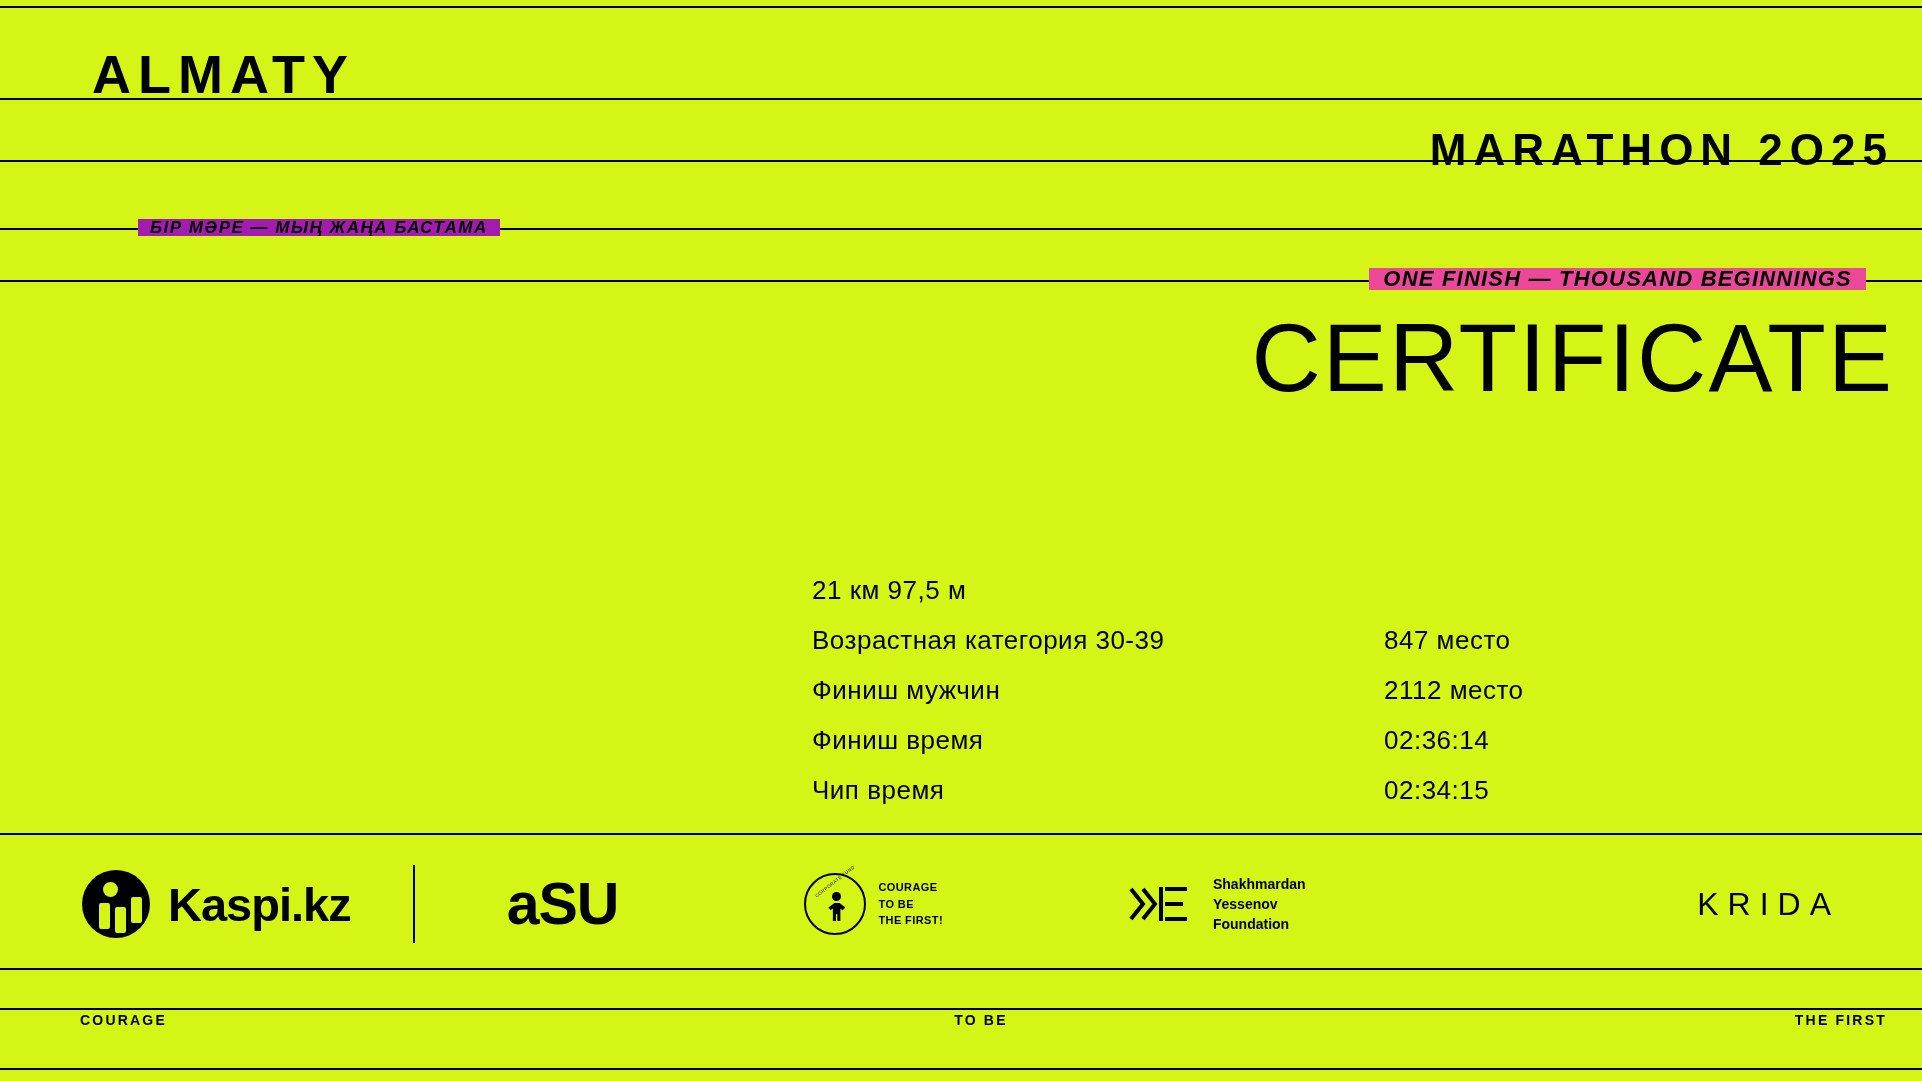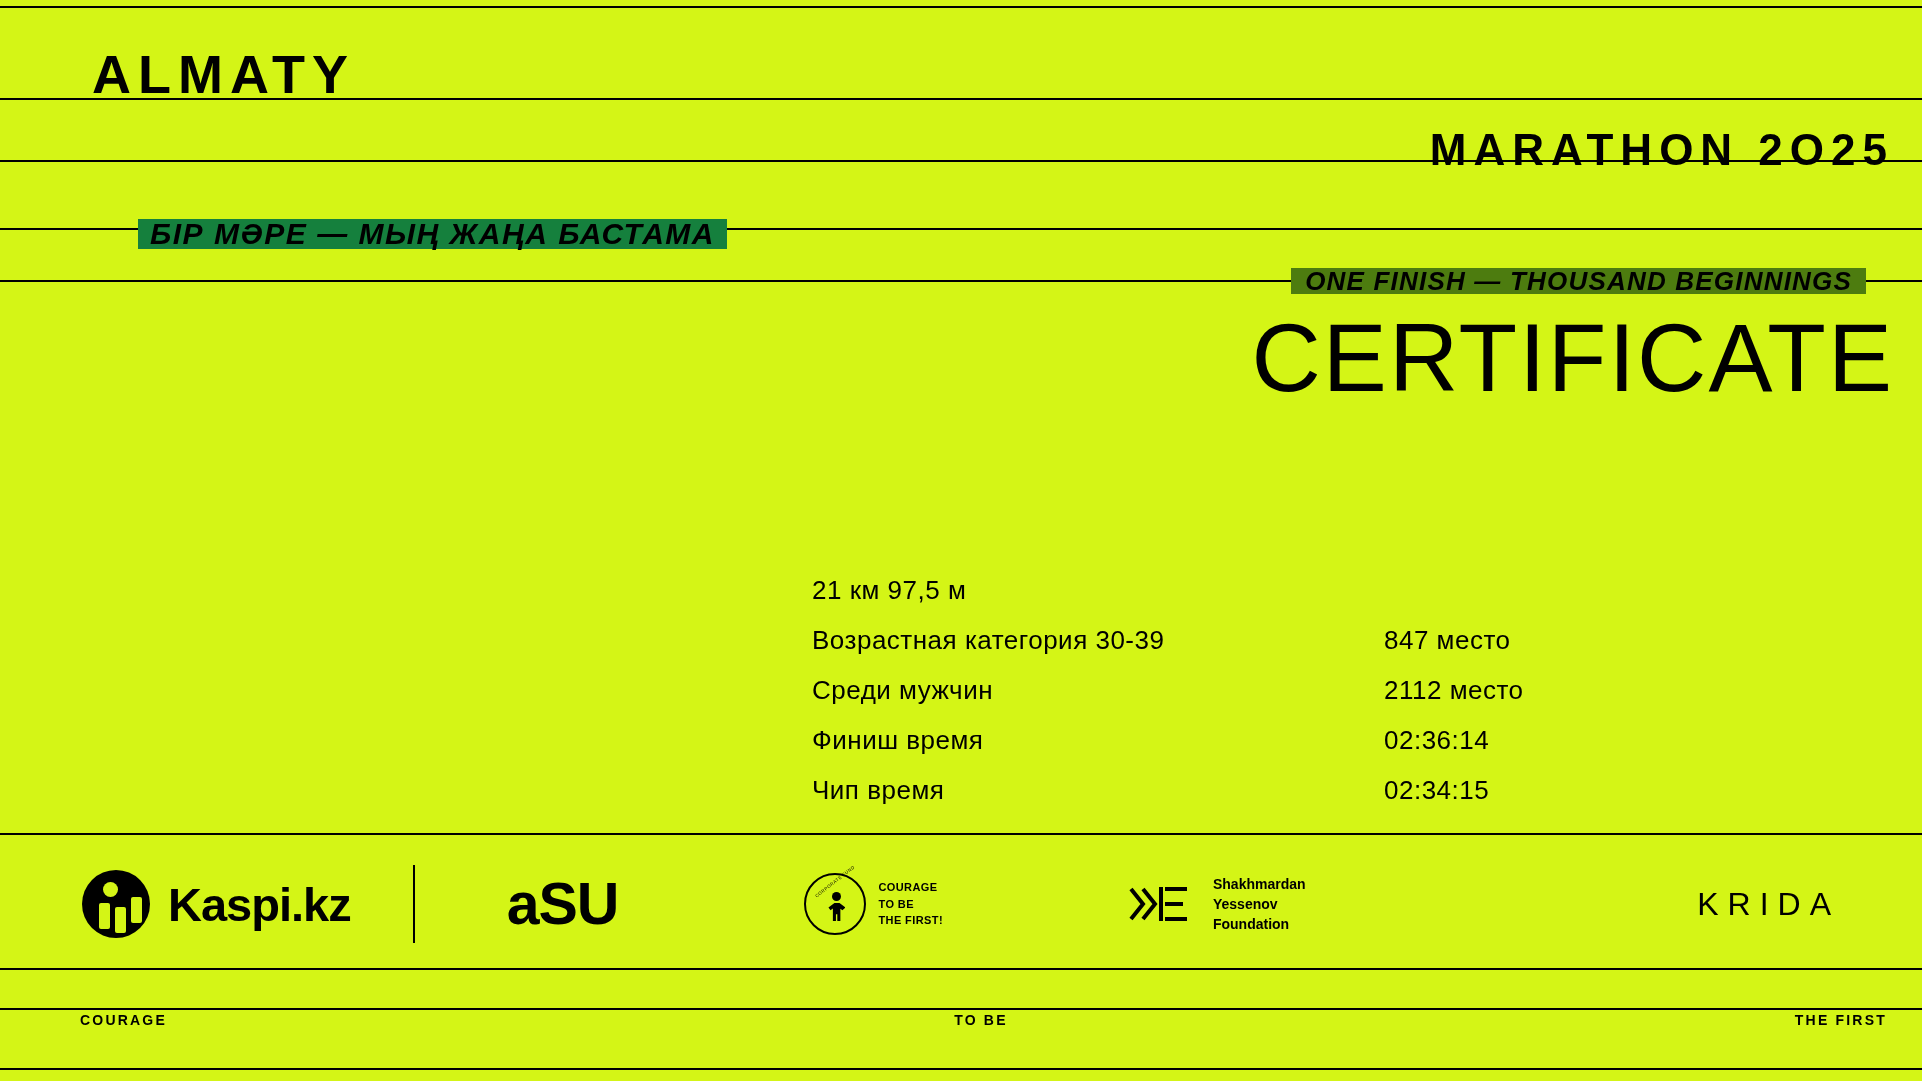--- a/index.html
+++ b/index.html
@@ -44,38 +44,38 @@
     font-size: 44px;
     font-weight: 700;
     letter-spacing: 7px;
     line-height: 1;
     text-align: right;
   }
   .tag-kz {
     position: absolute;
     left: 138px;
     top: 219px;
-    font-size: 30px;
+    font-size: 17px;
     font-style: italic;
     font-weight: 700;
     letter-spacing: 1.5px;
     line-height: 1;
-    background: #15803d;
+    background: #a21caf;
     padding: 0 12px;
   }
   .tag-en {
     position: absolute;
     right: 56px;
     top: 268px;
-    font-size: 26px;
+    font-size: 22px;
     font-style: italic;
     font-weight: 700;
     letter-spacing: 1.2px;
     line-height: 1;
-    background: #4d7c0f;
+    background: #ec4899;
     padding: 0 14px;
     text-align: right;
   }
 
   
   .title {
     position: absolute;
     right: 28px;
     top: 308px;
     font-size: 96px;
@@ -219,21 +219,21 @@
 
   <div class="results">
     <div class="result-row">
       <div class="result-value">21 км 97,5 м</div>
     </div>
     <div class="result-row">
       <div class="result-label">Возрастная категория 30-39</div>
       <div class="result-value">847 место</div>
     </div>
     <div class="result-row">
-      <div class="result-label">Среди мужчин</div>
+      <div class="result-label">Финиш мужчин</div>
       <div class="result-value">2112 место</div>
     </div>
     <div class="result-row">
       <div class="result-label">Финиш время</div>
       <div class="result-value">02:36:14</div>
     </div>
     <div class="result-row">
       <div class="result-label">Чип время</div>
       <div class="result-value">02:34:15</div>
     </div>

